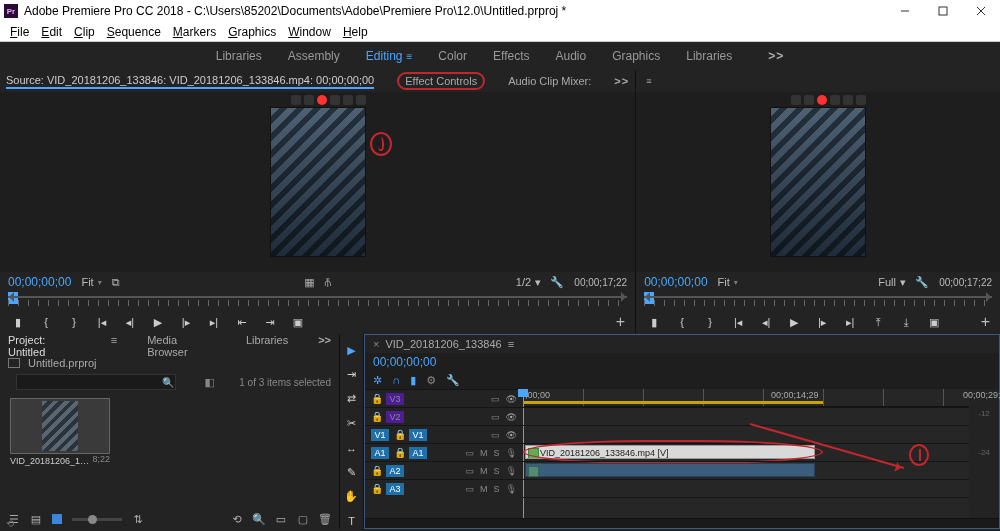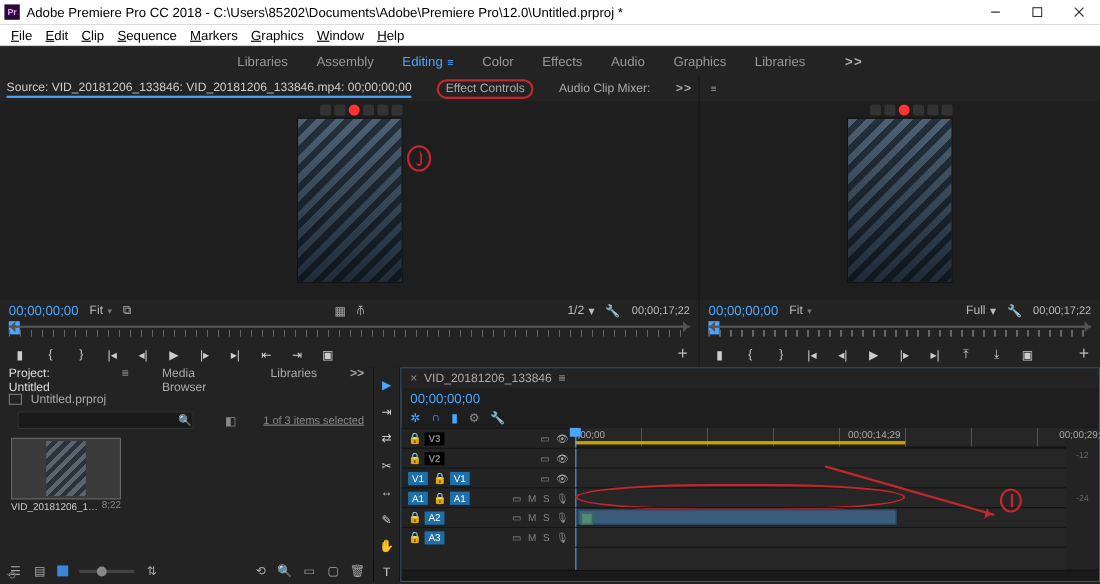--- a/index.html
+++ b/index.html
@@ -77,21 +77,21 @@
   .project-panel { width: 340px; display:flex; flex-direction:column; background:#232323; border-right:1px solid #111;}
   .project-tabs { height:20px; display:flex; gap:30px; padding:0 8px; font-size:11px;}
   .project-tabs .tab { color:#aaa; cursor:pointer;}
   .project-tabs .tab.active { color:#ddd;}
   .bin-row { height:18px; display:flex; align-items:center; padding:0 8px; gap:8px; color:#aaa; font-size:11px;}
   .bin-row .icon-box { width:12px; height:10px; border:1px solid #777; display:inline-block;}
   .search-row { height:20px; display:flex; align-items:center; padding:0 8px; gap:8px;}
   .search-row input { flex:1; max-width:160px; background:#1a1a1a; border:1px solid #333; color:#aaa; height:16px; padding:0 18px 0 4px; font-size:10px;}
   .search-row .mag { position:relative; left:-22px; color:#777; font-size:10px;}
   .search-row .funnel { color:#888; font-size:11px;}
-  .search-row .items-text { margin-left:auto; color:#888; font-size:10px;text-decoration:underline;}
+  .search-row .items-text { margin-left:auto; color:#888; font-size:10px;}
   .thumbs { flex:1; display:flex; align-items:flex-start; gap:8px; padding:6px 10px;}
   .thumb { width:100px; }
   .thumb .pic { width:100px; height:56px; background:#3a3a3a; display:flex; align-items:center; justify-content:center; border:1px solid #111;}
   .thumb.sel .pic { border:1px solid #666;}
   .thumb .pic .mini { width:36px; height:50px; background:
       repeating-linear-gradient(135deg, #5a6570 0 4px, #29333c 4px 8px);}
   .thumb .nm { font-size:9px; color:#ccc; margin-top:2px; overflow:hidden; text-overflow:ellipsis; white-space:nowrap;}
   .thumb .dur { font-size:9px; color:#888; text-align:right;}
   .proj-footer { height:20px; display:flex; align-items:center; gap:10px; padding:0 8px; background:#232323; color:#aaa;}
   .proj-footer .pf { width:12px; height:12px; display:inline-flex; align-items:center; justify-content:center; cursor:pointer;}
@@ -112,21 +112,21 @@
   .tl-icons-row { height:18px; display:flex; align-items:center; padding:0 8px; gap:10px; color:#4aa6ff;}
   .tl-icons-row .ti { font-size:11px; cursor:pointer;}
   .tl-icons-row .ti.grey { color:#888;}
 
   .tl-body { flex:1; display:flex;}
   .track-headers { width:158px; background:#232323; display:flex; flex-direction:column;}
   .th-row { height:18px; display:flex; align-items:center; gap:5px; padding:0 6px; border-top:1px solid #151515; font-size:10px;}
   .th-row .lock { width:10px; color:#2b98dd;}
   .th-row .trk-lbl { width:18px; height:12px; display:flex; align-items:center; justify-content:center; font-size:9px;}
   .th-row .trk-lbl.on { background:#1f6fa8; color:#fff;}
-  .th-row .trk-lbl.off { background:#000000; color:#888;font-weight:bold;}
+  .th-row .trk-lbl.off { background:#4c1d95; color:#888;}
   .th-row .trk-right { color:#888; font-size:9px; display:flex; gap:6px; margin-left:auto; align-items:center;}
   .th-row .eye { color:#aaa;}
   
   .tl-area { flex:1; position:relative; background:#262626;}
   .tl-ruler { height:18px; position:relative; border-bottom:1px solid #111;}
   .tl-ruler .tick-area { position:absolute; inset:0 0 0 0;
      background: repeating-linear-gradient(90deg, #555 0 1px, transparent 1px 60px);}
   .tl-ruler .yellow { position:absolute; left:0; top:12px; height:3px; width:300px; background:#c9a400;}
   .tl-ruler .lbl { position:absolute; top:1px; font-size:9px; color:#aaa;}
   .tl-playhead { position:absolute; left:0; top:0; width:1px; bottom:0; background:#4aa6ff;}
@@ -454,20 +454,21 @@
           <div class="tick-area"></div>
           <div class="yellow"></div>
           <span class="lbl" style="left:2px;">;00;00</span>
           <span class="lbl" style="left:248px;">00;00;14;29</span>
           <span class="lbl" style="left:440px;">00;00;29;29</span>
         </div>
         <div class="tl-playhead"></div>
         <div class="tl-track"></div>
         <div class="tl-track"></div>
         <div class="tl-track">
+          <div class="clip-v">VID_20181206_133846.mp4 [V]</div>
           <div class="red-clip-circle"></div>
         </div>
         <div class="tl-track">
           <div class="clip-a"></div>
         </div>
         <div class="tl-track"></div>
         <div class="tl-track"></div>
         <div class="red-1"></div>
         <div class="red-arrow"></div>
       </div>

